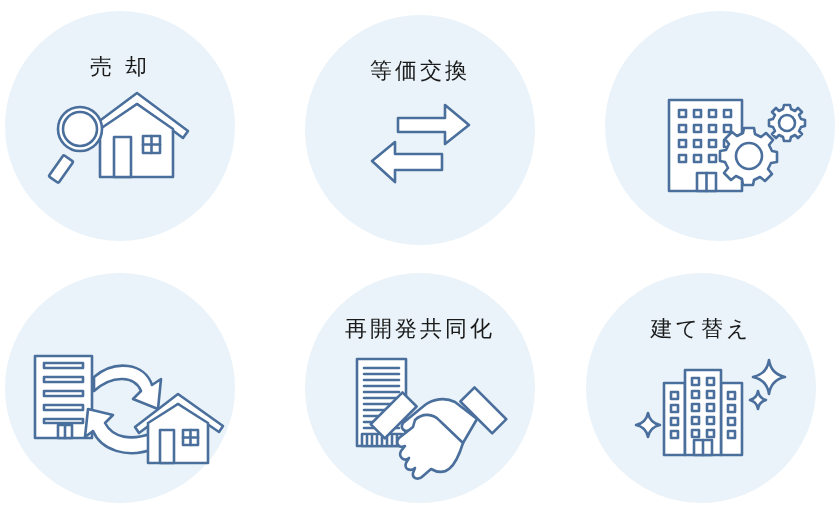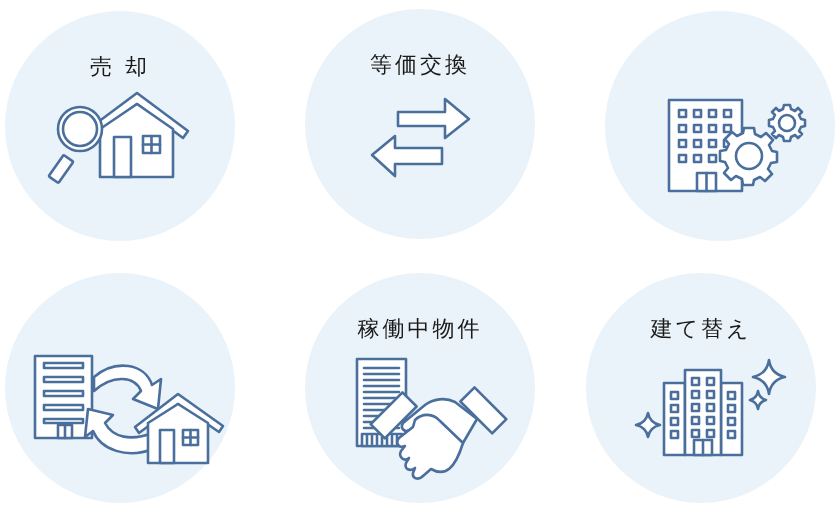--- a/index.html
+++ b/index.html
@@ -32,21 +32,21 @@
       <line class="ln" x1="146.5" y1="125" x2="146.5" y2="142"></line>
       <line class="ln" x1="138" y1="133.5" x2="155" y2="133.5"></line>
 
       <rect class="st" x="50" y="145" width="12" height="26" rx="1.5" transform="rotate(35 56 158)"></rect>
       <circle class="st" cx="75" cy="118" r="22"></circle>
       <circle class="st" cx="75" cy="118" r="17"></circle>
     </svg>
   </div>
 </div>
 
-<div class="item" style="left:305px; top:9px;">
+<div class="item" style="left:305px; top:15px;">
   <div class="circle"></div>
   <div class="label">等価交換</div>
   <div class="icon">
     <svg viewBox="0 0 230 230">
       <polygon class="st" points="93,103 140,103 140,90 164,110 140,129 140,117 93,117"></polygon>
       <polygon class="st" points="137,139 90,139 90,127 67,146 90,167 90,155 137,155"></polygon>
     </svg>
   </div>
 </div>
 
@@ -114,21 +114,21 @@
       <rect class="st" x="155" y="157" width="14" height="33"></rect>
       <rect class="st" x="178" y="157" width="15" height="15"></rect>
       <line class="ln" x1="185.5" y1="157" x2="185.5" y2="172"></line>
       <line class="ln" x1="178" y1="164.5" x2="193" y2="164.5"></line>
     </svg>
   </div>
 </div>
 
 <div class="item" style="left:305px; top:273px;">
   <div class="circle"></div>
-  <div class="label">稼働中物件</div>
+  <div class="label">再開発共同化</div>
   <div class="icon">
     <svg viewBox="0 0 230 230">
       <rect class="st" x="52" y="86" width="49" height="87"></rect>
       <g class="ln">
         <line x1="59" y1="95" x2="94" y2="95"></line>
           <line x1="59" y1="101" x2="94" y2="101"></line>
         <line x1="59" y1="107" x2="94" y2="107"></line>
           <line x1="59" y1="113" x2="94" y2="113"></line>
         <line x1="59" y1="119" x2="94" y2="119"></line>
           <line x1="59" y1="125" x2="94" y2="125"></line>

